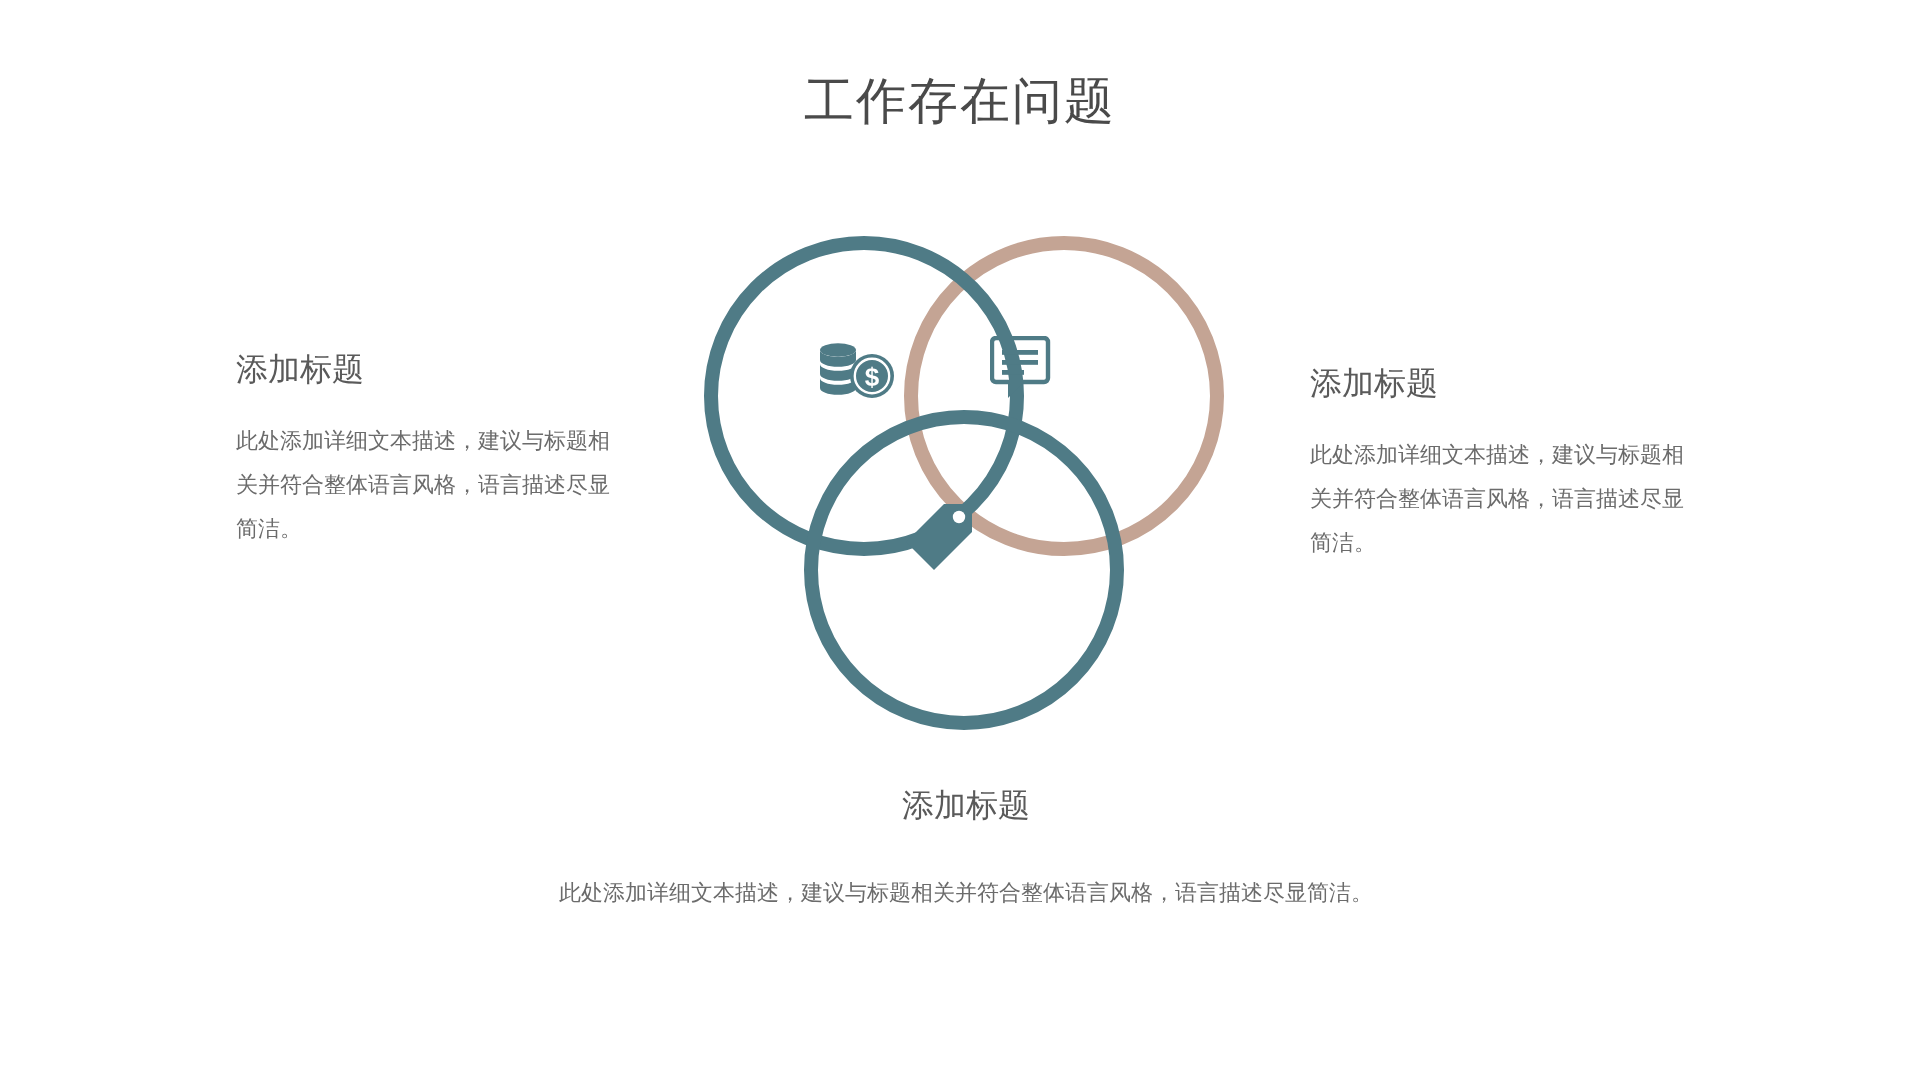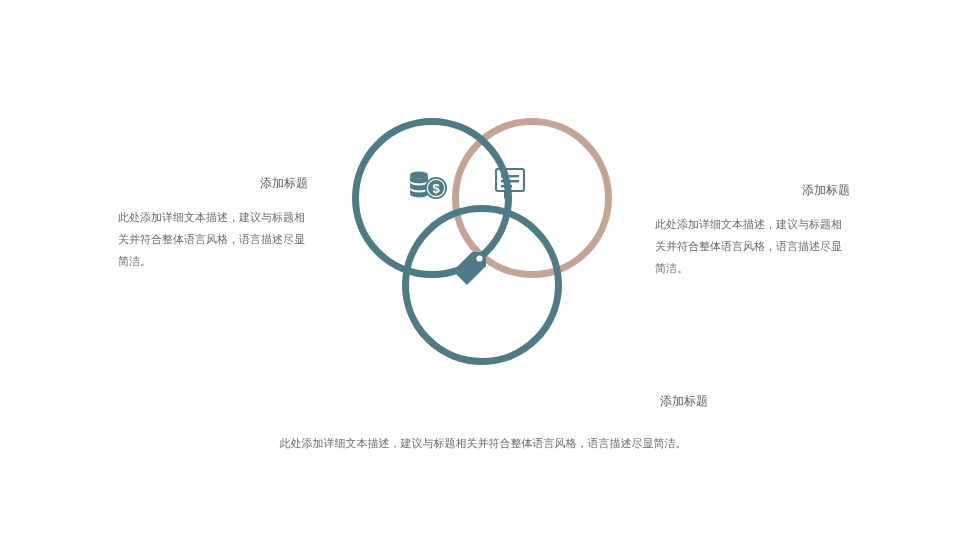--- a/index.html
+++ b/index.html
@@ -75,25 +75,24 @@
     z-index: 4;
     color: #4f7b86;
   }
   .icon-money { left: 78px;  top: 60px; }
   .icon-chat  { left: 165px; top: 58px; }
   .icon-tag   { left: 122px; top: 140px; }
   .venn-icon svg { display: block; }
 
   
   .block-title {
-    font-size: 12px;
+    font-size: 16px;
     color: #5a5a5a;
     margin: 0 0 14px 0;
     font-weight: normal;
-    text-align: right;
   }
   .block-body {
     font-size: 11px;
     color: #6b6b6b;
     line-height: 2.0;
     margin: 0;
   }
 
   .block-left {
     position: absolute;
@@ -117,20 +116,21 @@
     text-align: center;
   }
   .block-bottom .block-title { margin-bottom: 22px; }
   .block-bottom .block-body { line-height: 2.1; }
 </style>
 </head>
 <body>
 
 <div class="slide">
 
+  <div class="slide-title">工作存在问题</div>
 
   <div class="venn">
     <div class="ring ring-right"></div>
     <div class="ring ring-left"></div>
     <div class="ring ring-bottom"></div>
 
     <div class="venn-icon icon-money">
       <svg width="40" height="32" viewBox="0 0 40 32" fill="none">
         <ellipse cx="11" cy="5" rx="9" ry="3.4" fill="#4f7b86"></ellipse>
         <path d="M2 5v5c0 1.9 4 3.4 9 3.4s9-1.5 9-3.4V5c0 1.9-4 3.4-9 3.4S2 6.9 2 5z" fill="#4f7b86"></path>

